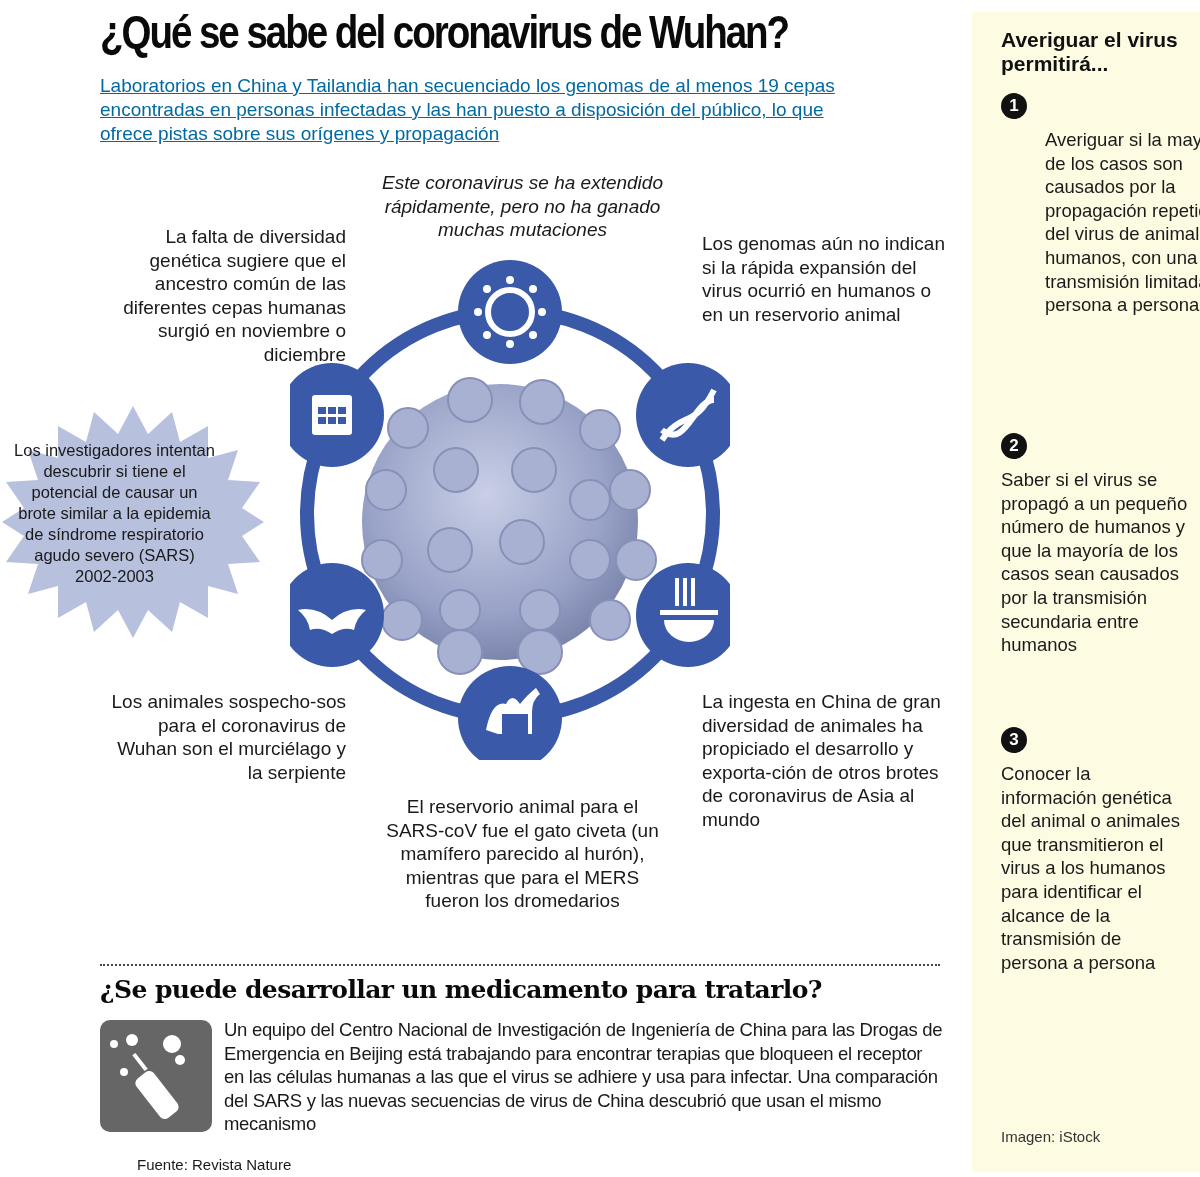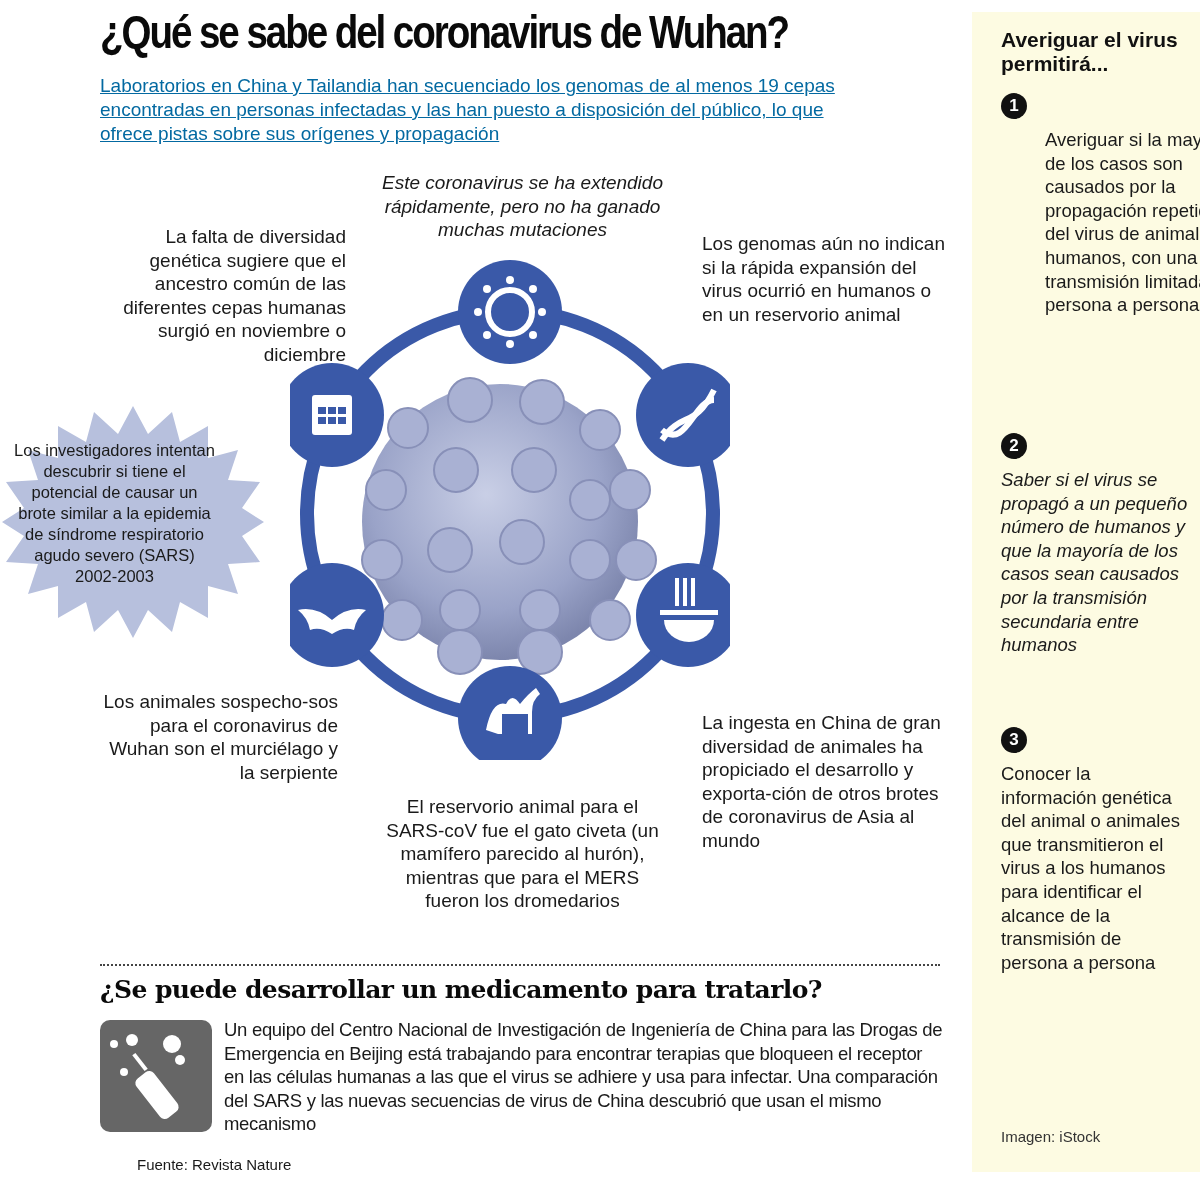--- a/index.html
+++ b/index.html
@@ -6,23 +6,23 @@
   body { width: 1200px; height: 1177px; position: relative; overflow: hidden; font-family: "Liberation Sans", sans-serif; color: #111; }
   .abs { position: absolute; }
 
   .title { left: 100px; top: 4px; font-family: "Liberation Sans", sans-serif; font-weight: bold; font-size: 47px; letter-spacing: -2.5px; transform: scaleX(0.82); transform-origin: left top; white-space: nowrap; color: #0a0a0a; }
   .lead { left: 100px; top: 74px; width: 740px; font-size: 19px; line-height: 24px; color: #0369a1; text-decoration: underline; }
 
   .caption { font-size: 19px; line-height: 23.5px; color: #1a1a1a; }
   .cap-top { left: 380px; top: 171px; width: 285px; text-align: center; font-style: italic; }
   .cap-tl { left: 100px; top: 225px; width: 246px; text-align: right; }
   .cap-tr { left: 702px; top: 232px; width: 250px; text-align: left; }
-  .cap-bl { left: 92px; top: 690px; width: 246px; text-align: right; }
+  .cap-bl { left: 100px; top: 690px; width: 246px; text-align: right; }
   .cap-bot { left: 380px; top: 795px; width: 285px; text-align: center; }
-  .cap-br { left: 702px; top: 690px; width: 240px; text-align: left; margin-top: 21px; }
+  .cap-br { left: 702px; top: 690px; width: 240px; text-align: left; }
 
   .star-wrap { left: 2px; top: 406px; width: 262px; height: 232px; }
   .star-text { left: 12px; top: 440px; width: 205px; text-align: center; font-size: 16.5px; line-height: 21px; color: #1a1a1a; }
 
   .divider { left: 100px; top: 964px; width: 840px; border-top: 2px dotted #444; }
   .sub-title { left: 100px; top: 975px; font-family: "DejaVu Serif", serif; font-weight: bold; font-size: 25px; letter-spacing: -0.6px; color: #0a0a0a; white-space: nowrap; }
   .med-icon { left: 100px; top: 1020px; width: 112px; height: 112px; background: #666; border-radius: 10px; }
   .med-text { left: 224px; top: 1018px; width: 720px; font-size: 18.5px; line-height: 23.5px; color: #1a1a1a; letter-spacing: -0.3px; }
   .source { left: 100px; top: 1156px; font-size: 15px; color: #1a1a1a; margin-left: 37px; }
 
@@ -37,21 +37,21 @@
 </head>
 <body>
 
 <div class="abs sidebar"></div>
 <div class="abs side-title">Averiguar el virus permitirá...</div>
 
 <div class="abs badge" style="left:1001px;top:93px;">1</div>
 <div class="abs side-text" style="top:128px;margin-left:44px;">Averiguar si la mayoría de los casos son causados por la propagación repetida del virus de animales a humanos, con una transmisión limitada de persona a persona</div>
 
 <div class="abs badge" style="left:1001px;top:433px;">2</div>
-<div class="abs side-text" style="top:468px;font-style:italic;">Saber si el virus se propagó a un pequeño número de humanos y que la mayoría de los casos sean causados por la transmisión secundaria entre humanos</div>
+<div class="abs side-text" style="top:468px;">Saber si el virus se propagó a un pequeño número de humanos y que la mayoría de los casos sean causados por la transmisión secundaria entre humanos</div>
 
 <div class="abs badge" style="left:1001px;top:727px;">3</div>
 <div class="abs side-text" style="top:762px;">Conocer la información genética del animal o animales que transmitieron el virus a los humanos para identificar el alcance de la transmisión de persona a persona</div>
 
 <div class="abs image-credit">Imagen: iStock</div>
 
 <div class="abs title">¿Qué se sabe del coronavirus de Wuhan?</div>
 <div class="abs lead">Laboratorios en China y Tailandia han secuenciado los genomas de al menos 19 cepas encontradas en personas infectadas y las han puesto a disposición del público, lo que ofrece pistas sobre sus orígenes y propagación</div>
 
 <svg class="abs star-wrap" viewBox="0 0 262 232">

